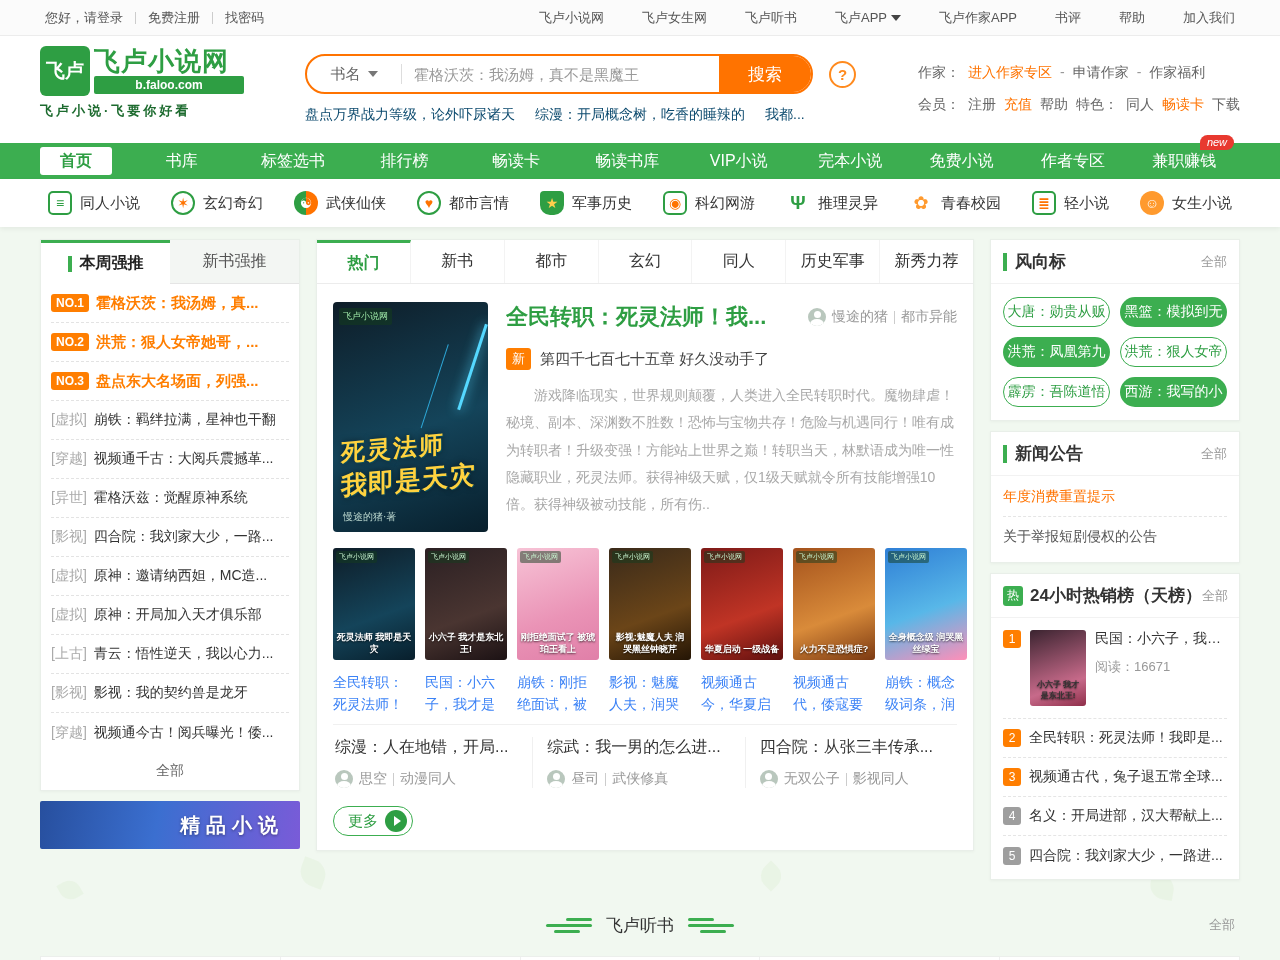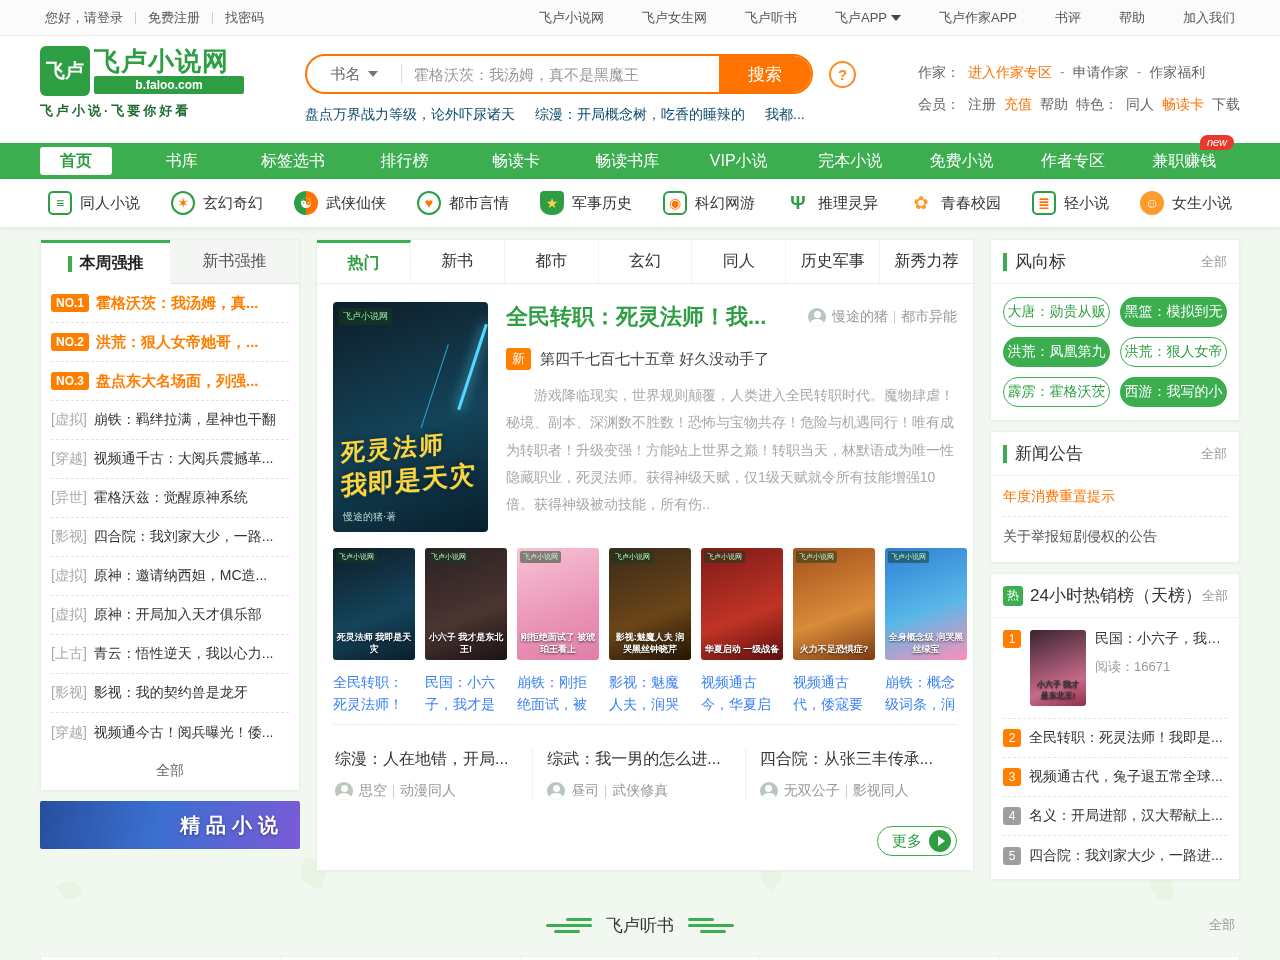--- a/index.html
+++ b/index.html
@@ -109,35 +109,35 @@
   .tc-brand{position:absolute;top:3px;left:3px;font-size:7px;color:#c8f3cf;background:rgba(20,60,30,.5);padding:1px 3px;border-radius:2px}
   .tc-text{position:absolute;bottom:5px;left:3px;right:3px;font-size:9px;font-weight:bold;text-align:center;line-height:1.35;text-shadow:0 1px 2px rgba(0,0,0,.7)}
   .cv1{background:linear-gradient(160deg,#0e1d28,#14445a 60%,#081f2c)}
   .cv2{background:linear-gradient(160deg,#2b2023,#4a3531 60%,#1c1214)}
   .cv3{background:linear-gradient(160deg,#f7c3d6,#ea93b6 60%,#e07fa8)}
   .cv4{background:linear-gradient(160deg,#3a2a1a,#6b4518 60%,#241505)}
   .cv5{background:linear-gradient(160deg,#7e1a18,#c03425 60%,#5f0f0e)}
   .cv6{background:linear-gradient(160deg,#a4521c,#d98b3a 60%,#7c3a12)}
   .cv7{background:linear-gradient(160deg,#2f7fd6,#58b7e8 55%,#ff8fb8)}
   .t-title{margin-top:12px;font-size:14px;color:#3b82f6;line-height:1.55;height:40px;overflow:hidden}
-  .center-bottom{display:flex;margin:12px 16px 12px;border-top:1px solid #f0f0f0;padding-top:24px}
+  .center-bottom{display:flex;margin:12px 16px 4px;border-top:1px solid #f0f0f0;padding-top:12px}
   .cb-item{flex:1;padding:0 14px;border-left:1px solid #f0f0f0;cursor:pointer;min-width:0}
   .cb-item:first-child{border-left:none;padding-left:2px}
   .cb-title{font-size:16px;color:#333;white-space:nowrap;overflow:hidden;text-overflow:ellipsis}
   .cb-author{margin-top:12px;display:flex;align-items:center;gap:6px;color:#999;font-size:14px}
-  .more-row{display:flex;justify-content:flex-end;padding:14px 16px 14px}
+  .more-row{display:flex;padding:14px 16px 14px}
   .more-btn{display:flex;align-items:center;gap:7px;border:1px solid #3cae50;border-radius:16px;height:30px;padding:0 5px 0 14px;color:#2e9e43;font-size:15px;cursor:pointer;background:#fff}
   .more-circle{width:22px;height:22px;border-radius:50%;background:#2e9e43;display:flex;align-items:center;justify-content:center}
   .more-tri{width:0;height:0;border-top:5px solid transparent;border-bottom:5px solid transparent;border-left:7px solid #fff;margin-left:2px}
   
   .col-right{width:250px}
   .r-panel{margin-bottom:10px}
   .r-head{height:44px;display:flex;align-items:center;padding:0 12px;border-bottom:1px solid #f2f2f2}
   .r-bar{width:4px;height:18px;background:#3cae50;margin-right:8px;flex:none}
-  .r-title{font-size:17px;color:#333;font-weight:normal;white-space:nowrap}
+  .r-title{font-size:17px;color:#333;font-weight:bold;white-space:nowrap}
   .r-all{margin-left:auto;color:#999;font-size:13px;cursor:pointer;flex:none}
   .hot-badge{width:20px;height:20px;background:#3cae50;color:#fff;font-size:12px;display:flex;align-items:center;justify-content:center;border-radius:3px;margin-right:7px;flex:none}
   .tags{display:flex;flex-wrap:wrap;gap:10px;padding:13px 12px}
   .pill{height:30px;border-radius:15px;display:flex;align-items:center;justify-content:center;font-size:14px;flex:0 0 calc(50% - 5px);cursor:pointer;white-space:nowrap;overflow:hidden}
   .pill.outline{border:1px solid #3cae50;color:#2e9e43;background:#fff}
   .pill.filled{background:#3cae50;color:#fff}
   .news-list{padding:2px 12px 6px}
   .news-item{height:39px;display:flex;align-items:center;font-size:14px;color:#555;border-bottom:1px dashed #e5e5e5;cursor:pointer;white-space:nowrap;overflow:hidden}
   .news-item:last-child{border-bottom:none}
   .news-item.hl{color:#ff7300}
@@ -506,21 +506,21 @@
       <div class="r-head">
         <span class="r-bar"></span>
         <span class="r-title">风向标</span>
         <span class="r-all">全部</span>
       </div>
       <div class="tags">
         <div class="pill outline">大唐：勋贵从贩</div>
         <div class="pill filled">黑篮：模拟到无</div>
         <div class="pill filled">洪荒：凤凰第九</div>
         <div class="pill outline">洪荒：狠人女帝</div>
-        <div class="pill outline">霹雳：霍格沃茨</div>
+        <div class="pill outline">霹雳：吾陈道悟</div>
         <div class="pill filled">西游：我写的小</div>
       </div>
     </div>
     <div class="panel r-panel">
       <div class="r-head">
         <span class="r-bar"></span>
         <span class="r-title">新闻公告</span>
         <span class="r-all">全部</span>
       </div>
       <div class="news-list">

